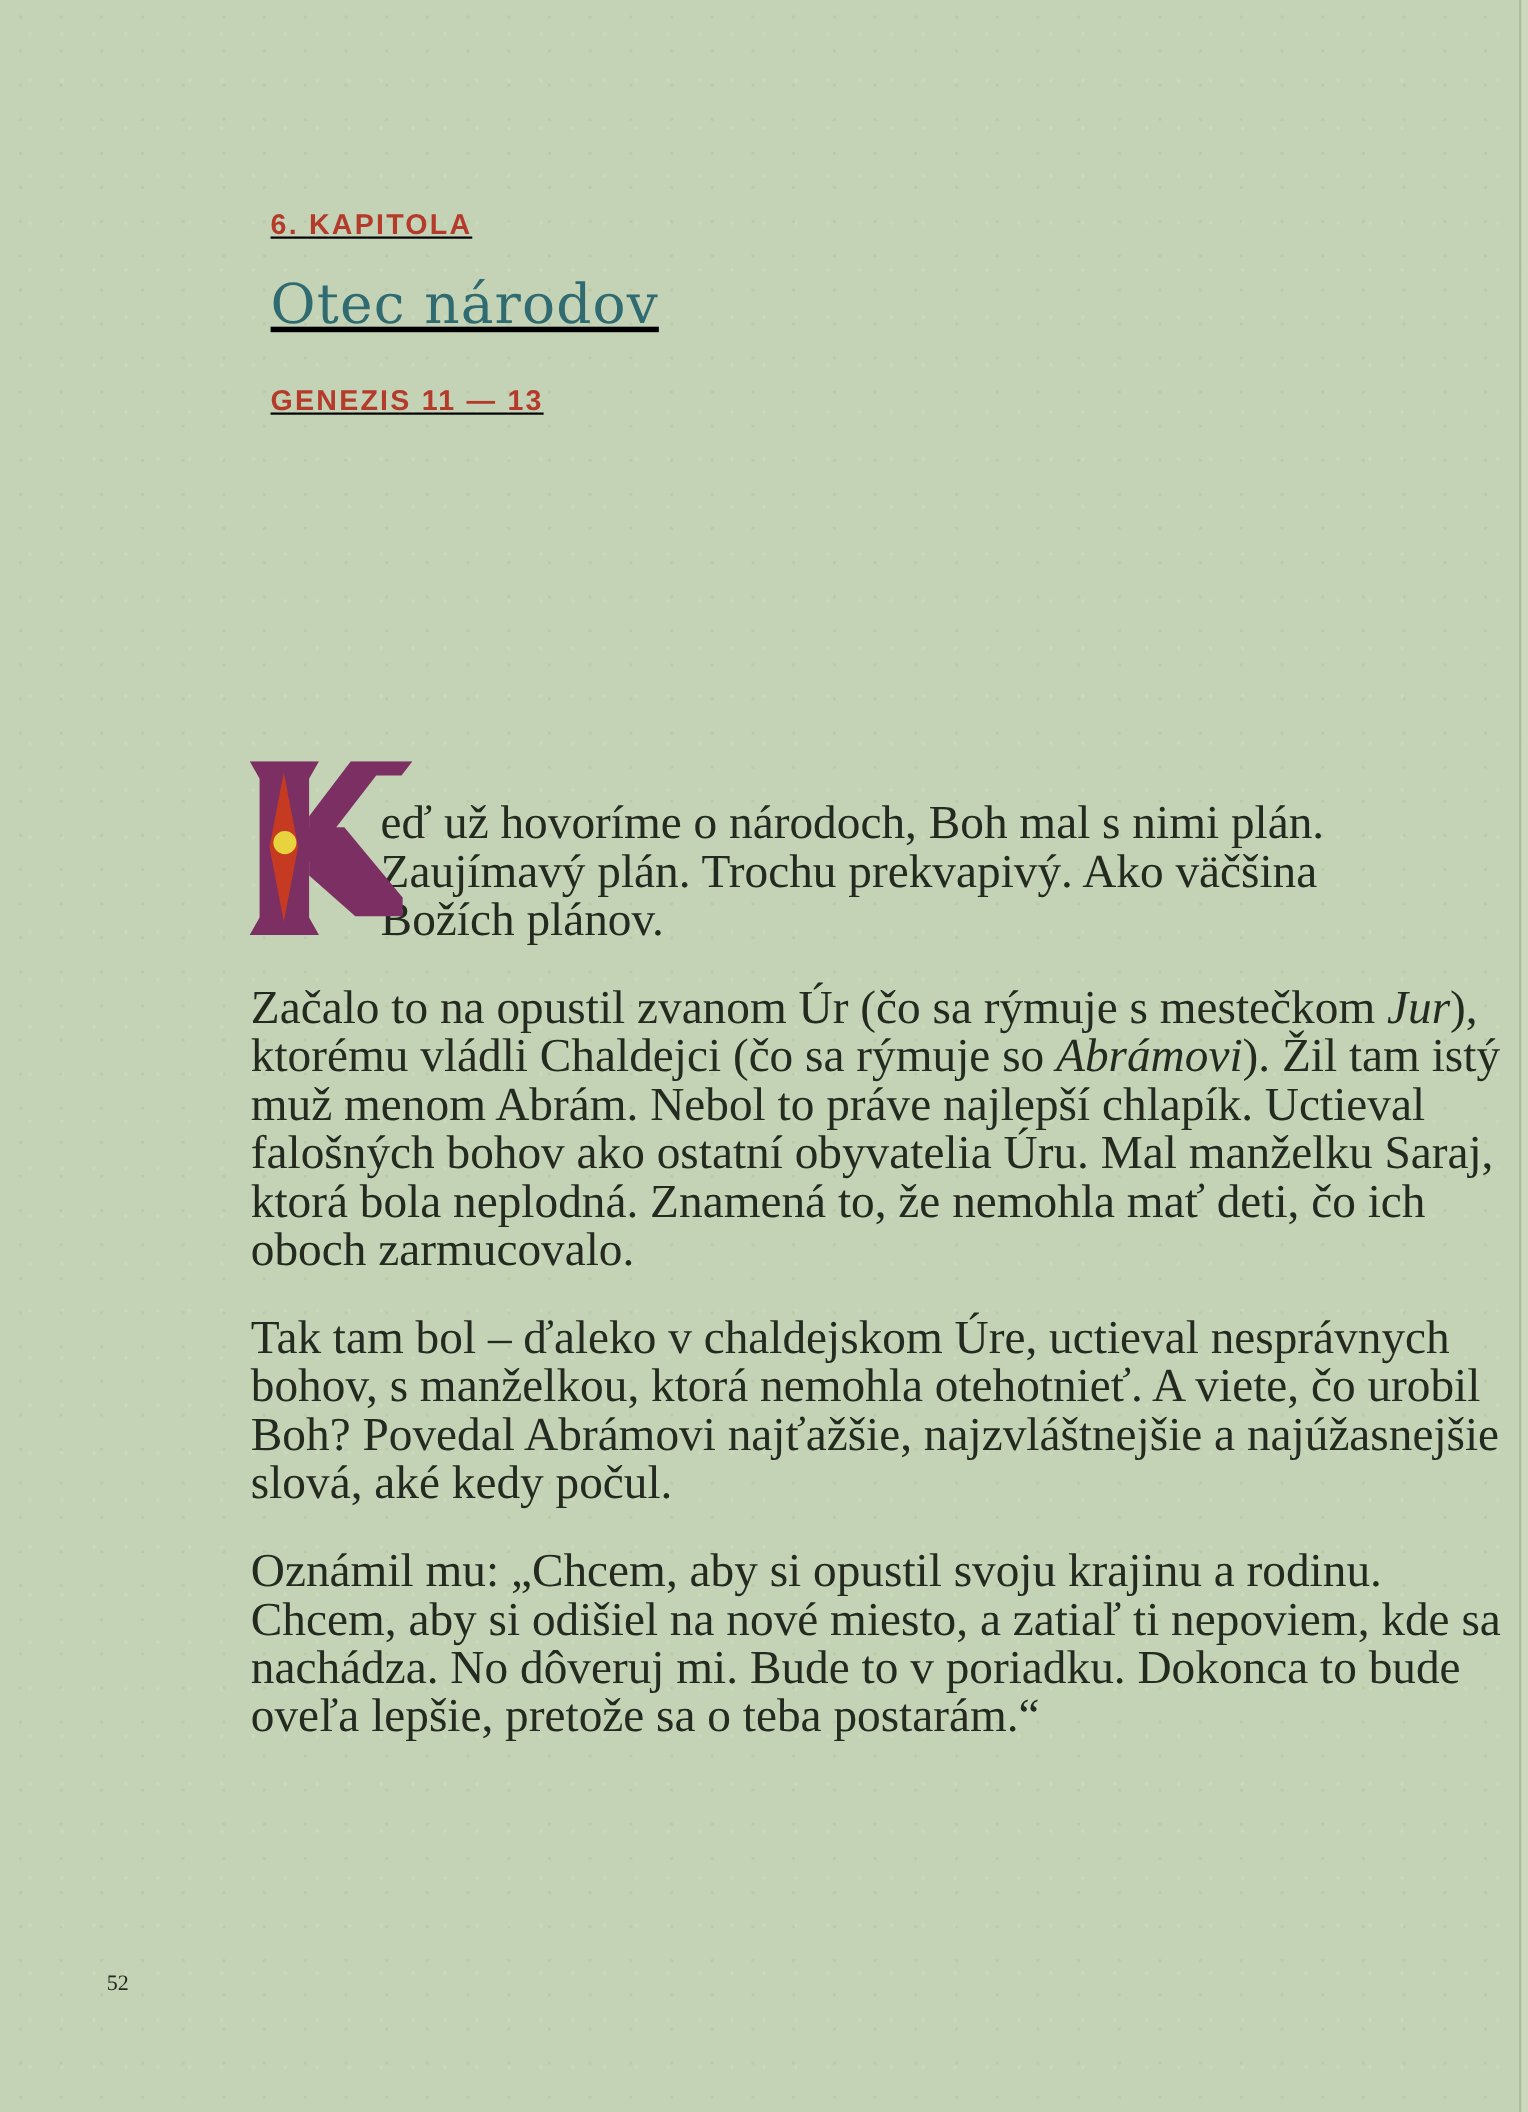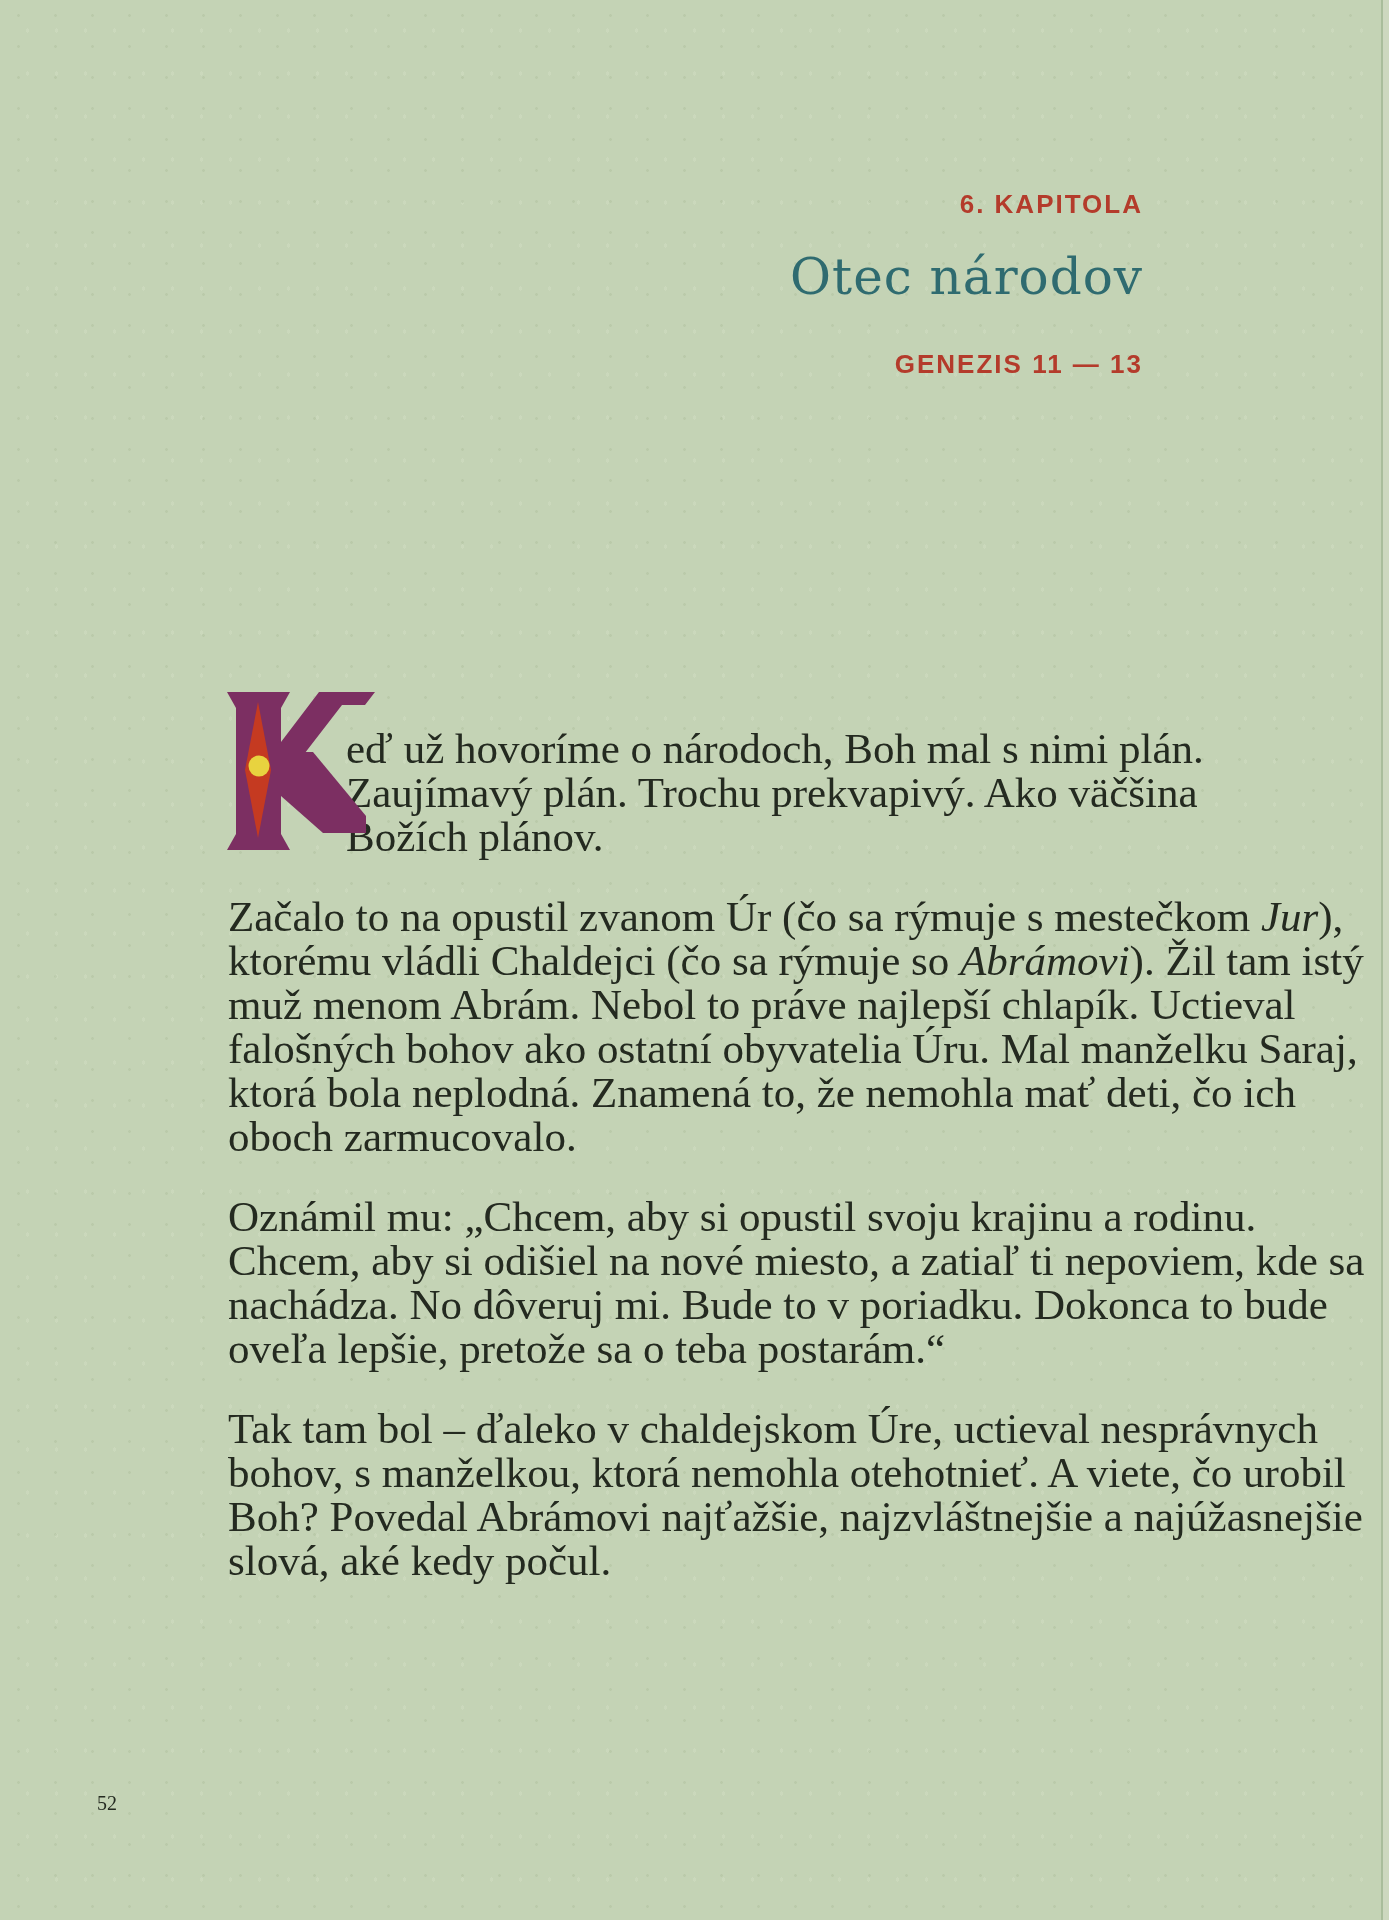--- a/index.html
+++ b/index.html
@@ -25,23 +25,24 @@
   }
   .page-edge {
     position: absolute;
     top: 0; right: 0;
     width: 6px; height: 100%;
     background: #cdd8bf;
     border-left: 2px solid #a9bd9b;
   }
   .header {
     position: absolute;
-    left: 228px; top: 190px;
+    left: 246px; top: 190px;
     width: 915px;
-    text-align: right;
+    text-align: left;
+    text-decoration: underline;
   }
   .chapter-label, .reference {
     font-family: "Liberation Sans", sans-serif;
     font-weight: 700;
     font-size: 26px;
     line-height: 28px;
     letter-spacing: 2px;
     color: #b43b2b;
   }
   .title {
@@ -107,28 +108,28 @@
 Zaujímavý plán. Trochu prekvapivý. Ako väčšina
 Božích plánov.</p>
 
     <p class="para"><span>Začalo to na opustil zvanom Úr (čo sa rýmuje s mestečkom </span><i>Jur</i><span>),
 ktorému vládli Chaldejci (čo sa rýmuje so </span><i>Abrámovi</i><span>). Žil tam istý
 muž menom Abrám. Nebol to práve najlepší chlapík. Uctieval
 falošných bohov ako ostatní obyvatelia Úru. Mal manželku Saraj,
 ktorá bola neplodná. Znamená to, že nemohla mať deti, čo ich
 oboch zarmucovalo.</span></p>
 
+    <p class="para">Tak tam bol – ďaleko v chaldejskom Úre, uctieval nesprávnych
+bohov, s manželkou, ktorá nemohla otehotnieť. A viete, čo urobil
+Boh? Povedal Abrámovi najťažšie, najzvláštnejšie a najúžasnejšie
+slová, aké kedy počul.</p>
+
     <p class="para">Oznámil mu: „Chcem, aby si opustil svoju krajinu a rodinu.
 Chcem, aby si odišiel na nové miesto, a zatiaľ ti nepoviem, kde sa
 nachádza. No dôveruj mi. Bude to v poriadku. Dokonca to bude
 oveľa lepšie, pretože sa o teba postarám.“</p>
-
-    <p class="para">Tak tam bol – ďaleko v chaldejskom Úre, uctieval nesprávnych
-bohov, s manželkou, ktorá nemohla otehotnieť. A viete, čo urobil
-Boh? Povedal Abrámovi najťažšie, najzvláštnejšie a najúžasnejšie
-slová, aké kedy počul.</p>
   </div>
 
   <div class="page-number">52</div>
 
   <div class="page-edge"></div>
 
 </div>
 
 </body></html>

